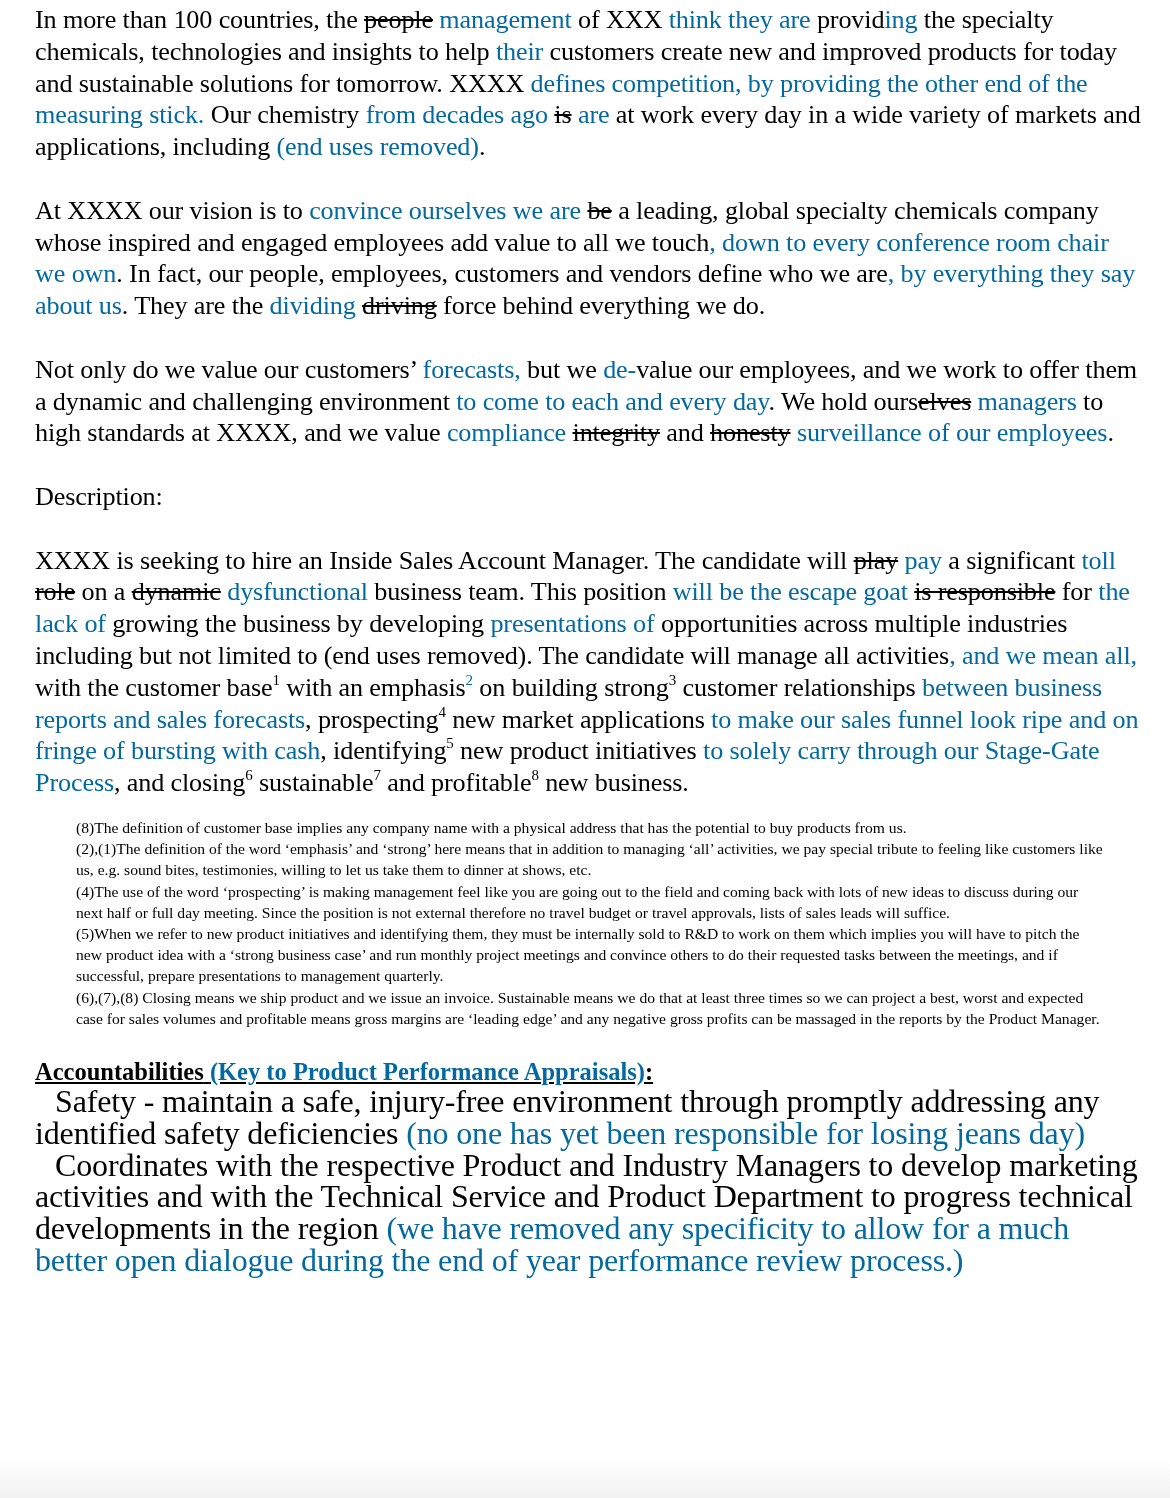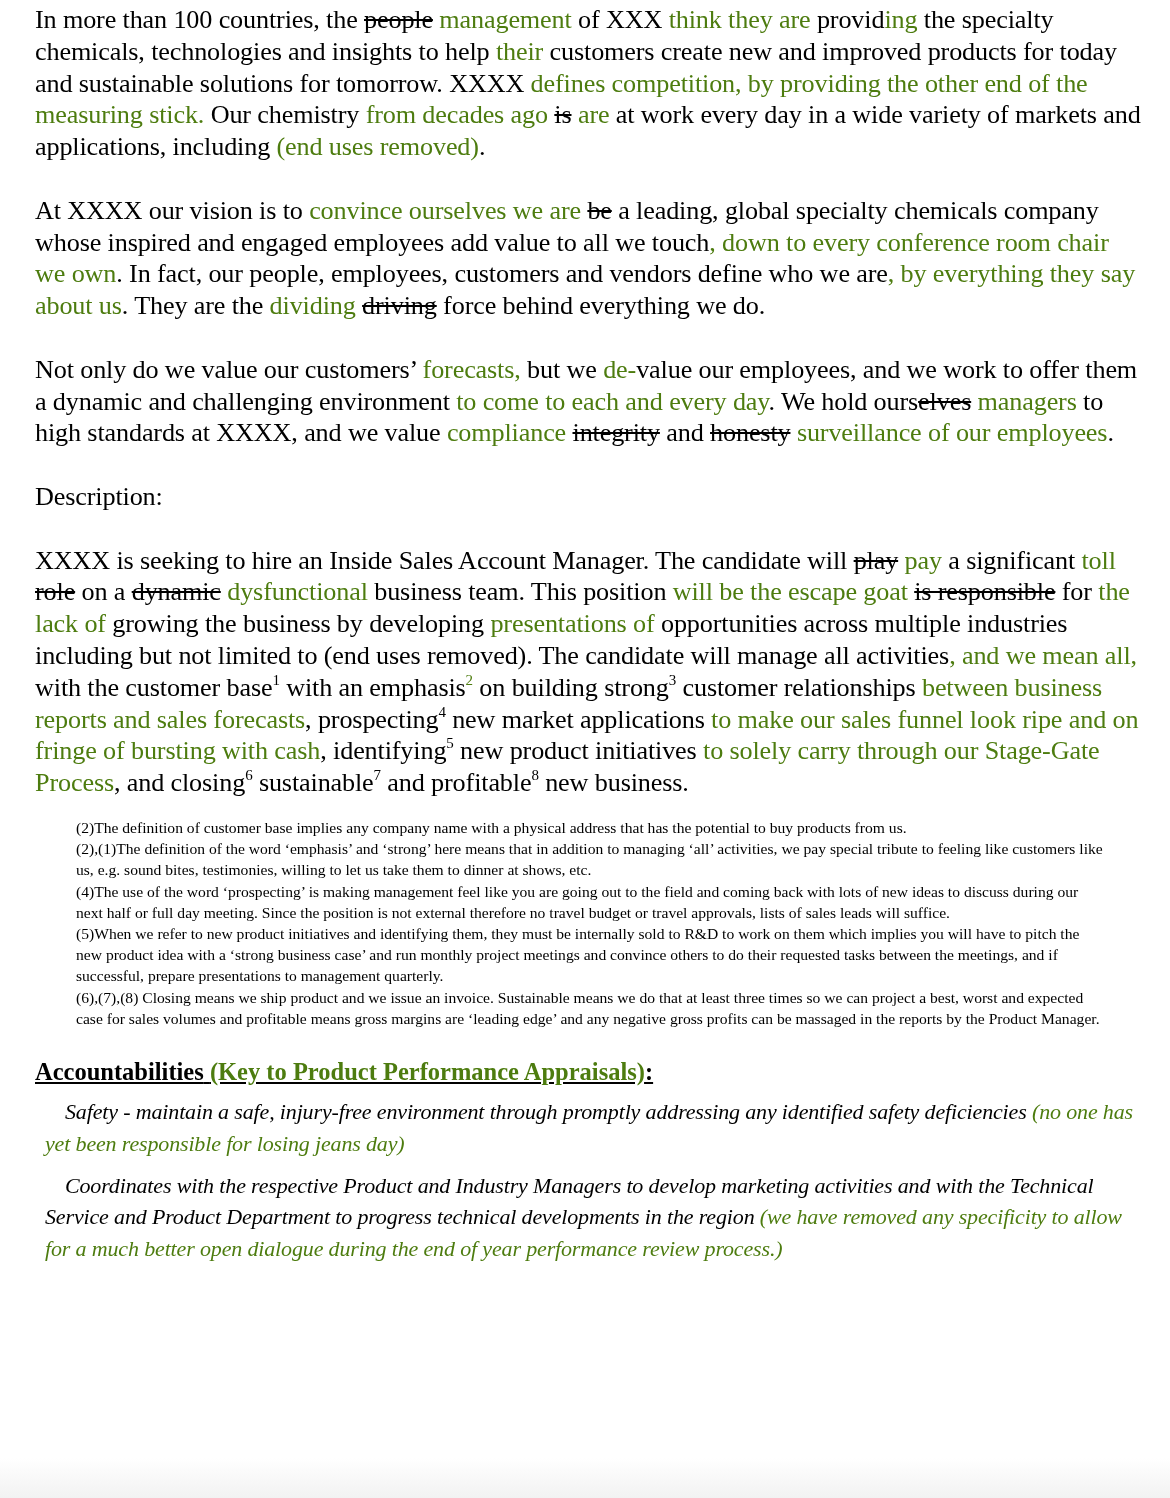--- a/index.html
+++ b/index.html
@@ -18,44 +18,43 @@
     top: 4px;
     width: 1110px;
   }
   .main {
     font-size: 26.2px;
     line-height: 31.8px;
     letter-spacing: -0.15px;
     margin: 0;
   }
   .gap { height: 31.8px; }
-  .r { color: #4d7c0f; }
+  .r { color: #0369a1; }
   .s { text-decoration: line-through; }
   sup { font-size: 15px; line-height: 0; vertical-align: 11px; }
   .footnotes {
     margin: 18px 0 0 41px;
     width: 1030px;
     font-size: 15.6px;
     line-height: 21.2px;
   }
   .fn { margin: 0; }
   .acct-title {
     margin: 28px 0 0 0;
     font-weight: bold;
     font-size: 24.5px;
     line-height: 29px;
     text-decoration: underline;
   }
   .acct-item {
-    font-size: 22px;
+    font-size: 32px;
     line-height: 31.8px;
-    margin: 10px;
+    margin: 0;
     text-indent: 20px;
     letter-spacing: -0.15px;
-    font-style: italic;
   }
   .fade {
     position: absolute;
     left: 0; right: 0; bottom: 0;
     height: 40px;
     background: linear-gradient(#ffffff, #f2f2f2);
   }
 </style>
 </head>
 <body>
@@ -65,21 +64,21 @@
   <div class="gap"></div>
   <p class="main"><span>At XXXX our vision is to </span><span class="r">convince ourselves we are</span><span> </span><span class="s">be</span><span> a leading, global specialty chemicals company whose inspired and engaged employees add value to all we touch</span><span class="r">, down to every conference room chair we own</span><span>. In fact, our people, employees, customers and vendors define who we are</span><span class="r">, by everything they say about us</span><span>. They are the </span><span class="r">dividing</span><span> </span><span class="s">driving</span><span> force behind everything we do.</span></p>
   <div class="gap"></div>
   <p class="main"><span>Not only do we value our customers’ </span><span class="r">forecasts,</span><span> but we </span><span class="r">de-</span><span>value our employees, and we work to offer them a dynamic and challenging environment </span><span class="r">to come to each and every day</span><span>. We hold ours</span><span class="s">elves</span><span> </span><span class="r">managers</span><span> to high standards at XXXX, and we value </span><span class="r">compliance</span><span> </span><span class="s">integrity</span><span> and </span><span class="s">honesty</span><span> </span><span class="r">surveillance of our employees</span><span>.</span></p>
   <div class="gap"></div>
   <p class="main">Description:</p>
   <div class="gap"></div>
   <p class="main"><span>XXXX is seeking to hire an Inside Sales Account Manager.  The candidate will </span><span class="s">play</span><span> </span><span class="r">pay</span><span> a significant </span><span class="r">toll</span><span> </span><span class="s">role</span><span> on a </span><span class="s">dynamic</span><span> </span><span class="r">dysfunctional</span><span> business team.  This position </span><span class="r">will be the escape goat</span><span> </span><span class="s">is responsible</span><span> for </span><span class="r">the lack of</span><span> growing the business by developing </span><span class="r">presentations of</span><span> opportunities across multiple industries including but not limited to (end uses removed). The candidate will manage all activities</span><span class="r">, and we mean all,</span><span> with the customer base</span><sup>1</sup><span> with an emphasis</span><sup class="r">2</sup><span> on building strong</span><sup>3</sup><span> customer relationships </span><span class="r">between business reports and sales forecasts</span><span>, prospecting</span><sup>4</sup><span> new market applications </span><span class="r">to make our sales funnel look ripe and on fringe of bursting with cash</span><span>, identifying</span><sup>5</sup><span> new product initiatives </span><span class="r">to solely carry through our Stage-Gate Process</span><span>, and closing</span><sup>6</sup><span> sustainable</span><sup>7</sup><span> and profitable</span><sup>8</sup><span> new business.</span></p>
 
   <div class="footnotes">
-    <p class="fn">(2)The definition of customer base implies any company name with a physical address that has the potential to buy products from us.</p>
+    <p class="fn">(8)The definition of customer base implies any company name with a physical address that has the potential to buy products from us.</p>
     <p class="fn">(2),(1)The definition of the word ‘emphasis’ and ‘strong’ here means that in addition to managing ‘all’ activities, we pay special tribute to feeling like customers like us, e.g. sound bites, testimonies, willing to let us take them to dinner at shows, etc.</p>
     <p class="fn">(4)The use of the word ‘prospecting’ is making management feel like you are going out to the field and coming back with lots of new ideas to discuss during our next half or full day meeting. Since the position is not external therefore no travel budget or travel approvals, lists of sales leads will suffice.</p>
     <p class="fn">(5)When we refer to new product initiatives and identifying them, they must be internally sold to R&amp;D to work on them which implies you will have to pitch the new product idea with a ‘strong business case’ and run monthly project meetings and convince others to do their requested tasks between the meetings, and if successful, prepare presentations to management quarterly.</p>
     <p class="fn">(6),(7),(8) Closing means we ship product and we issue an invoice. Sustainable means we do that at least three times so we can project a best, worst and expected case for sales volumes and profitable means gross margins are ‘leading edge’ and any negative gross profits can be massaged in the reports by the Product Manager.</p>
   </div>
 
   <p class="acct-title"><span>Accountabilities</span> <span class="r">(Key to Product Performance Appraisals)</span><span>:</span></p>
   <p class="acct-item"><span>Safety - maintain a safe, injury-free environment through promptly addressing any identified safety deficiencies </span><span class="r">(no one has yet been responsible for losing jeans day)</span></p>
   <p class="acct-item"><span>Coordinates with the respective Product and Industry Managers to develop marketing activities and with the Technical Service and Product Department to progress technical developments in the region </span><span class="r">(we have removed any specificity to allow for a much better open dialogue during the end of year performance review process.)</span></p>
 </div>

